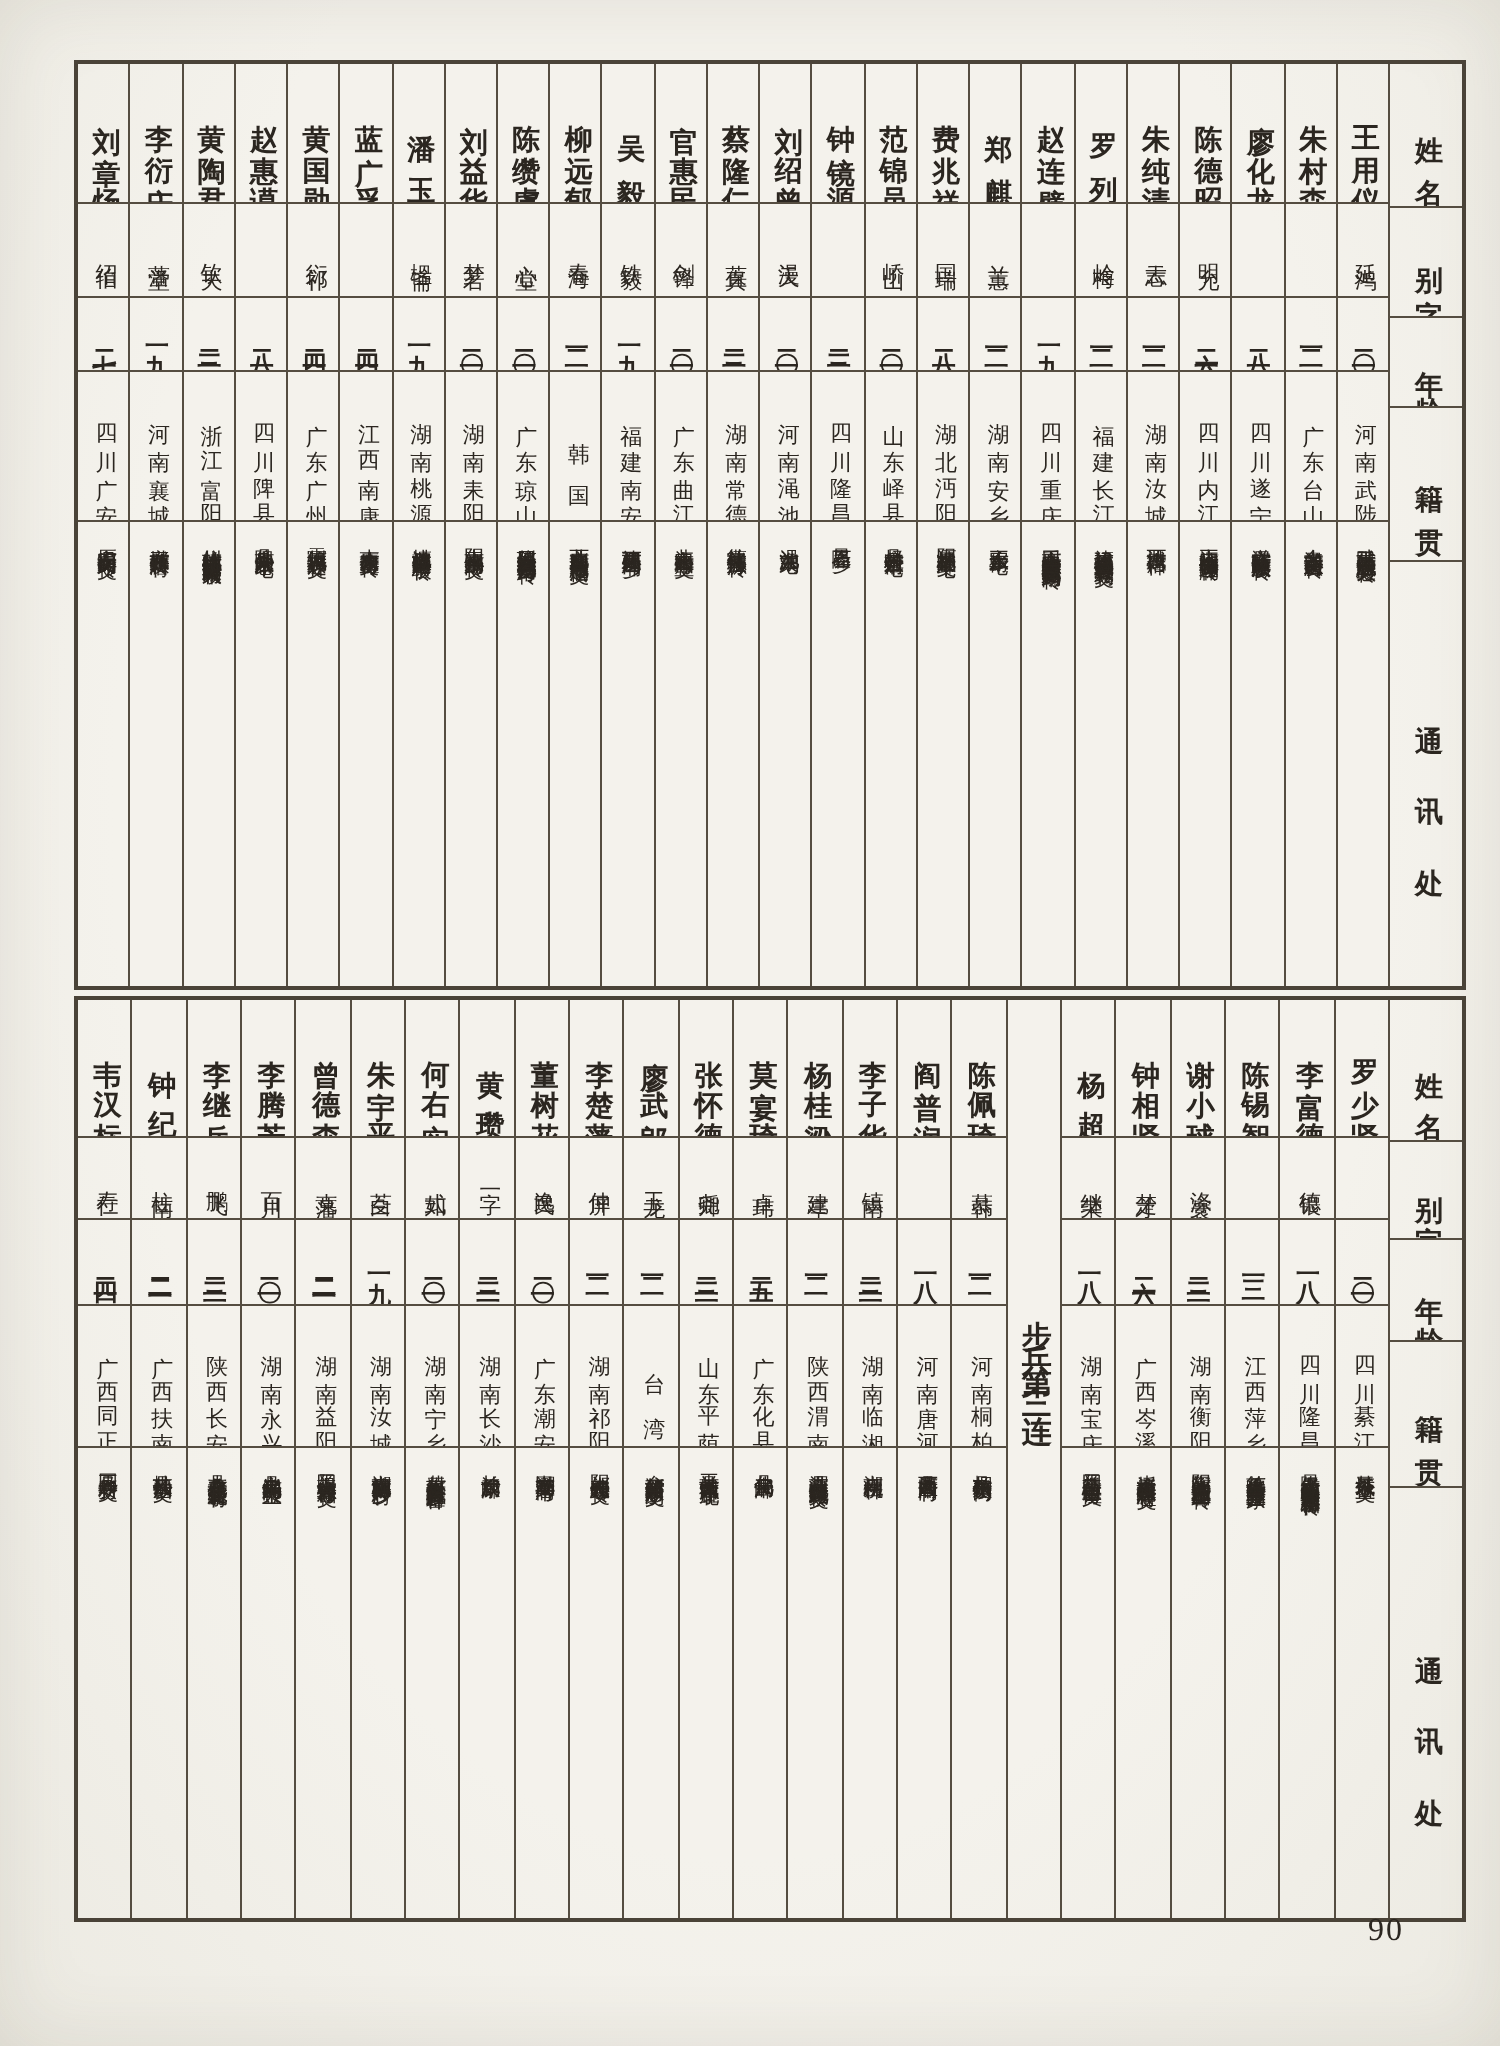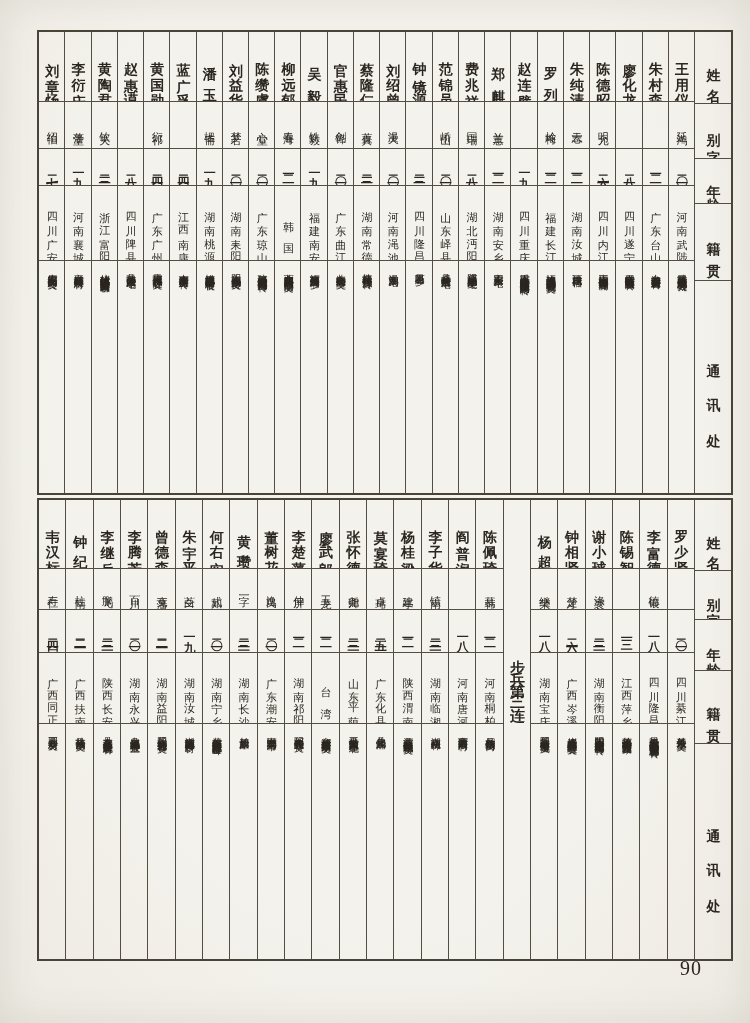--- a/index.html
+++ b/index.html
@@ -43,21 +43,21 @@
   .c-zi{font-size:11px;letter-spacing:2px;}
   .c-age{font-size:12px;font-weight:700;letter-spacing:1px;}
   .c-native{font-size:11px;justify-content:space-evenly;padding:3px 0;}
   .c-addr .vtext{font-size:10px;line-height:12.5px;letter-spacing:0.5px;}
   .hcell{justify-content:space-evenly;font-size:14px;font-weight:700;padding:4px 0;}
   .hcell.c-addr{justify-content:center;}
   .hcell .ch{display:block;}
   .hcell.c-addr .ch{margin:18px 0;}
   .note-col .cell{flex:1 1 auto;justify-content:flex-start;padding-top:148px;}
   .note-col .vtext{font-size:15px;font-weight:700;letter-spacing:12px;}
-  .pagenum{position:absolute;top:957px;right:48px;font-size:20px;letter-spacing:1px;
+  .pagenum{position:absolute;top:957px;right:48px;font-size:16px;letter-spacing:1px;
     font-family:"Liberation Serif","DejaVu Serif",serif;}
 </style>
 </head>
 <body>
 
 <div class="page">
   <div class="dtable" id="table-top">
       <div class="col hdr">
         <div class="cell c-name rb hcell">
           <span class="ch">姓</span>

